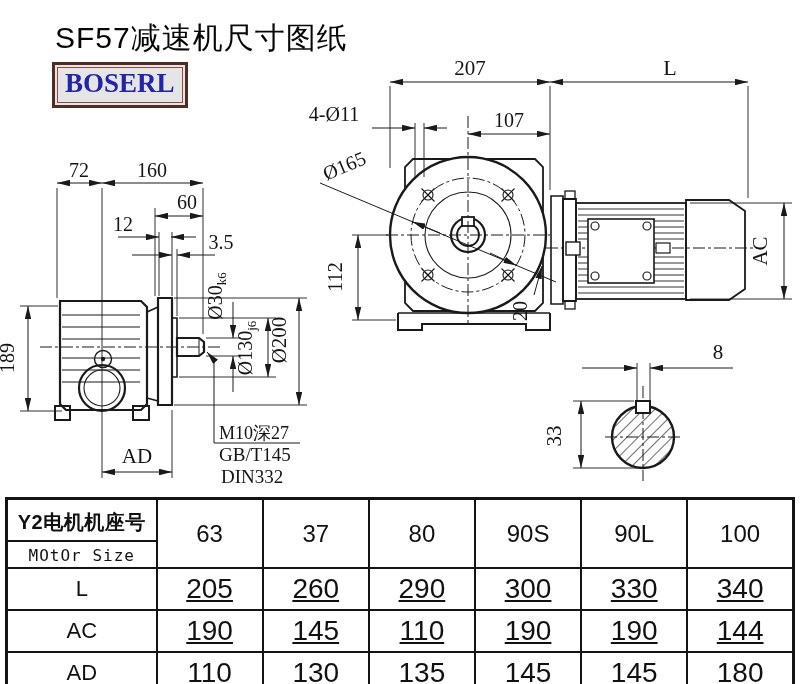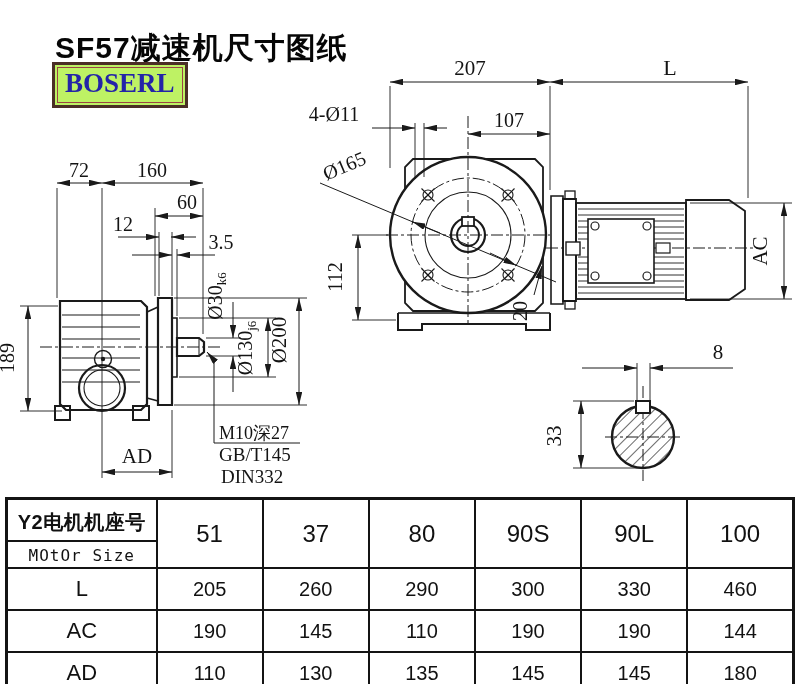--- a/index.html
+++ b/index.html
@@ -1,37 +1,37 @@
 <!DOCTYPE html>
 <html><head>
 <meta charset="utf-8">
 <style>
   html,body{margin:0;padding:0;background:#fff;}
   body{width:800px;height:684px;position:relative;overflow:hidden;
        font-family:"Liberation Sans",sans-serif;}
-  .title{position:absolute;left:55px;top:28px;font-size:30px;font-weight:bold;
+  .title{position:absolute;left:55px;top:18px;font-size:30px;font-weight:normal;
          color:#060606;letter-spacing:1px;white-space:nowrap;}
-  .logo{position:absolute;left:52px;top:62px;border:3px solid #4b2e26;padding:2px;background:#bef264;}
+  .logo{position:absolute;left:52px;top:62px;border:3px solid #4b2e26;padding:2px;background:#e5e5e5;}
   .logo-inner{border:1px solid #9b4444;padding:0 7px 3px 7px;
               font-family:"Liberation Serif",serif;font-size:27px;font-weight:600;
               color:#2424a8;line-height:1.15;}
   svg{position:absolute;left:0;top:0;}
   svg text{font-family:"Liberation Serif",serif;fill:#141414;stroke:none;}
   table.spec{position:absolute;left:5px;top:497px;width:790px;height:186px;
              border-collapse:collapse;table-layout:fixed;background:#fff;
              border:3px solid #141414;}
   table.spec td{border:2px solid #141414;text-align:center;vertical-align:middle;
                 color:#111;padding:0;}
   .hdr-cn{font-size:20px;font-weight:bold;border-bottom:2px solid #141414;
           padding:9px 0 4px 0;letter-spacing:0.5px;}
   .hdr-en{font-family:"DejaVu Sans Mono",monospace;font-size:16px;
           letter-spacing:1px;padding:4px 0 2px 0;border-radius:8px;}
   .colhead{font-size:24px;}
   .rowlabel{font-size:22px;}
-  .val{font-size:20px;}
+  .val{font-size:28px;text-decoration:underline;}
 </style>
 </head>
 <body>
 
 <div class="title">SF57减速机尺寸图纸</div>
 
 <div class="logo">
   <div class="logo-inner">BOSERL</div>
 </div>
 
@@ -261,35 +261,35 @@
       <col>
       <col>
       <col>
   </colgroup>
   <tbody>
       <tr style="height:60px">
     <td>
       <div class="hdr-cn">Y2电机机座号</div>
       <div class="hdr-en">MOtOr Size</div>
     </td>
-    <td class="colhead">51</td>
+    <td class="colhead">63</td>
     <td class="colhead">37</td>
     <td class="colhead">80</td>
     <td class="colhead">90S</td>
     <td class="colhead">90L</td>
     <td class="colhead">100</td>
   </tr>
   <tr style="height:42px">
     <td class="rowlabel">L</td>
     <td class="val">205</td>
     <td class="val">260</td>
     <td class="val">290</td>
     <td class="val">300</td>
     <td class="val">330</td>
-    <td class="val">460</td>
+    <td class="val">340</td>
   </tr>
   <tr style="height:42px">
     <td class="rowlabel">AC</td>
     <td class="val">190</td>
     <td class="val">145</td>
     <td class="val">110</td>
     <td class="val">190</td>
     <td class="val">190</td>
     <td class="val">144</td>
   </tr>

